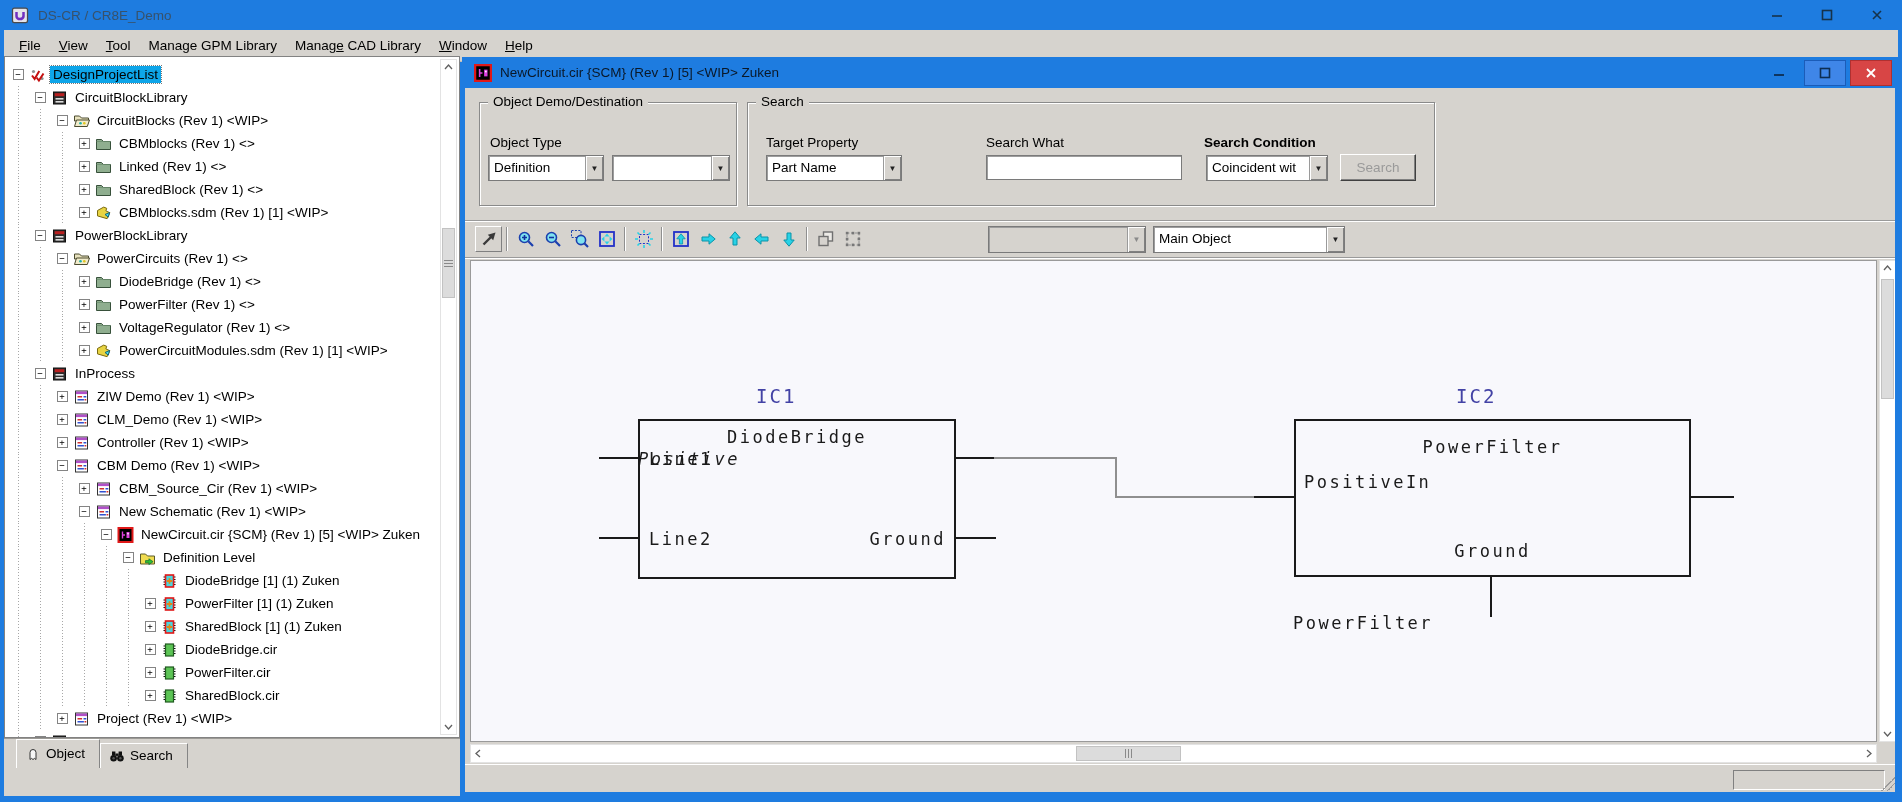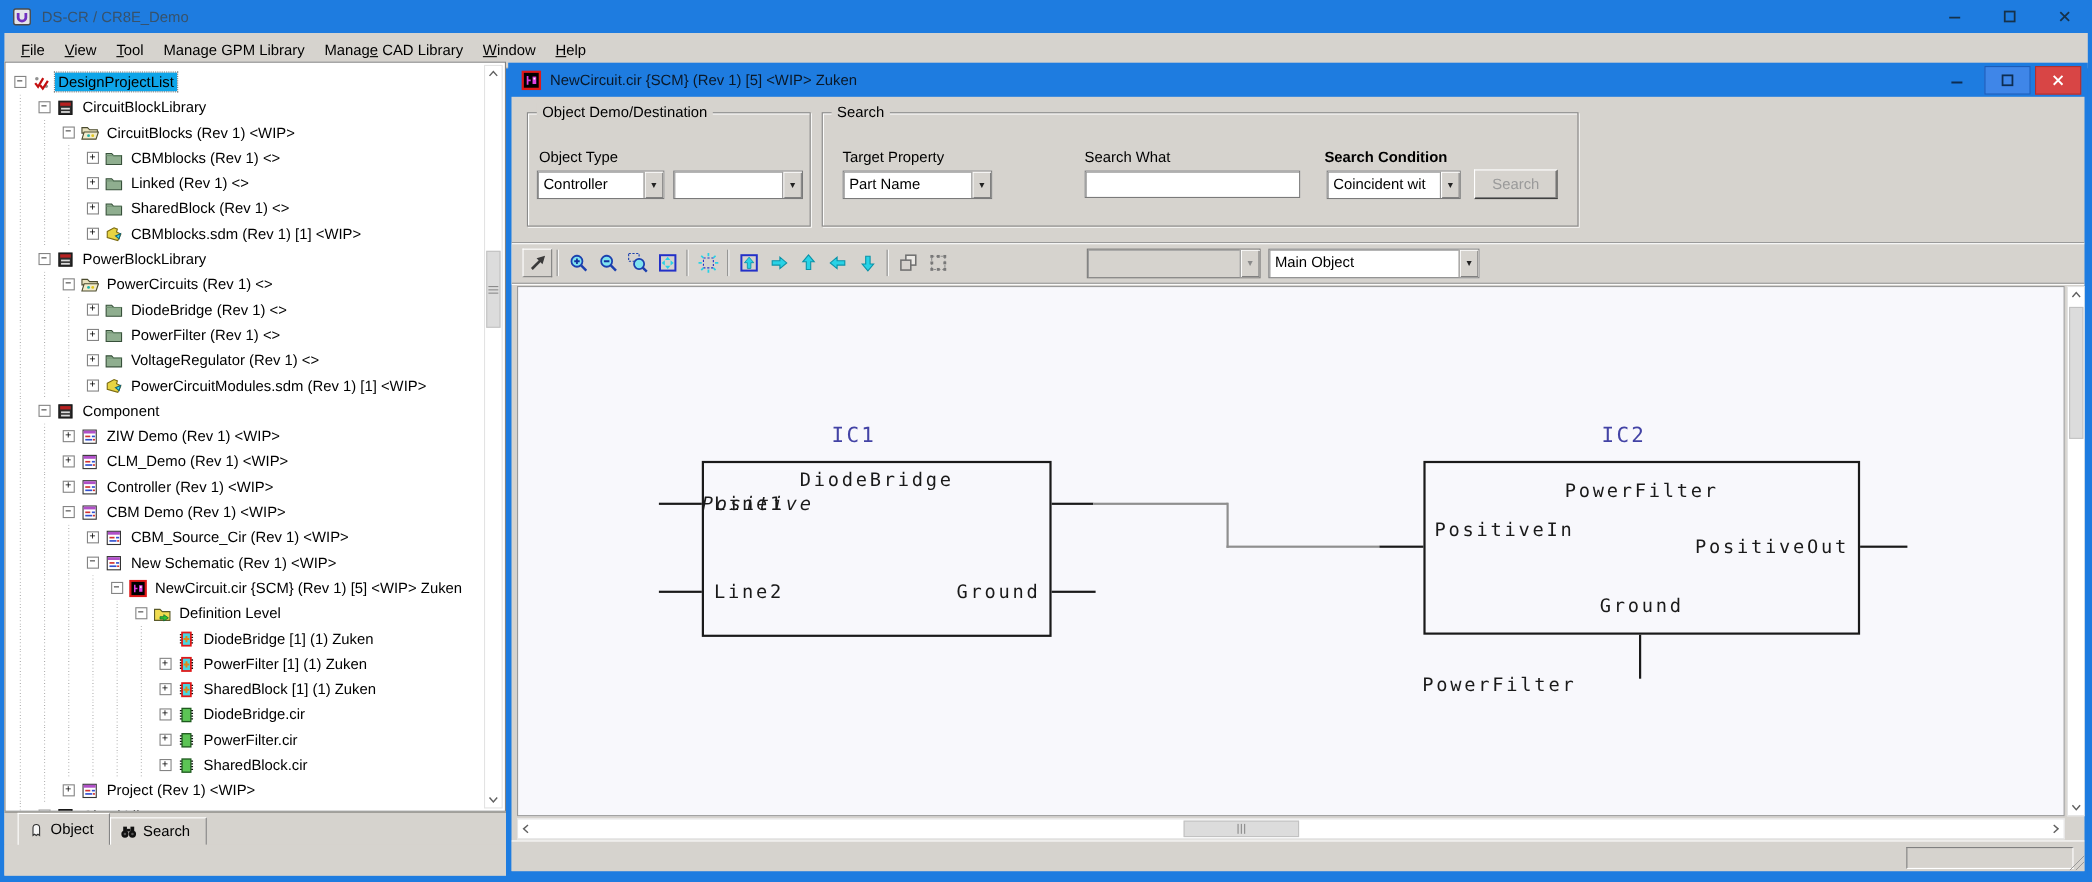--- a/index.html
+++ b/index.html
@@ -343,21 +343,21 @@
             <span class="box">−</span>
           </span>
           <span class="ticon">
             <svg viewBox="0 0 16 16">
               <rect x="2" y="2" width="12" height="12" fill="#2c2c2c" stroke="#111"></rect>
               <rect x="3.2" y="3.2" width="9.6" height="3" fill="#b82020"></rect>
               <rect x="4" y="8" width="8" height="1.6" fill="#dcdcdc"></rect>
               <rect x="4" y="11" width="8" height="1.6" fill="#dcdcdc"></rect>
             </svg>
           </span>
-          <span class="tlabel">Component</span>
+          <span class="tlabel">InProcess</span>
         </div>
         <div class="tree-row">
           <span class="tguide"></span>
           <span class="tguide"></span>
           <span class="texp">
             <span class="box">+</span>
           </span>
           <span class="ticon">
             <svg viewBox="0 0 16 16">
               <rect x="2" y="2" width="12" height="12" fill="#fff" stroke="#333"></rect>
@@ -724,21 +724,21 @@
         </span>
     </span>
   </div>
   <div class="child-content">
 
     <div class="groupbox gb1">
       <span class="legend">Object Demo/Destination</span>
       <span class="field-label" style="left:10px;">Object Type</span>
       <span class="field-label" style="left:134px;margin-top:20px;">Destination</span>
       <span class="combo" style="left:8px; width:116px;">
-        <span class="val">Controller</span>
+        <span class="val">Definition</span>
         <span class="drop">▼</span>
       </span>
       <span class="combo" style="left:132px; width:118px;">
         <span class="val"></span>
         <span class="drop">▼</span>
       </span>
     </div>
 
     <div class="groupbox gb2">
       <span class="legend">Search</span>
@@ -898,21 +898,20 @@
       <span class="sch sch-text" style="left:167px; top:166px; width:318px; text-align:center;">DiodeBridge</span>
       <span class="sch sch-text" style="left:178px; top:188px;">Line1</span>
       <span class="sch sch-text" style="left:167px; top:188px; width:308px; text-align:left;font-style:italic;">Positive</span>
       <span class="sch sch-text" style="left:178px; top:268px;">Line2</span>
       <span class="sch sch-text" style="left:167px; top:268px; width:308px; text-align:right;">Ground</span>
 
       <span class="sch sch-text sch-ref" style="left:985px; top:124px;">IC2</span>
       <div class="sch sch-box" style="left:823px; top:158px; width:397px; height:158px;"></div>
       <span class="sch sch-text" style="left:823px; top:176px; width:397px; text-align:center;">PowerFilter</span>
       <span class="sch sch-text" style="left:833px; top:211px;">PositiveIn</span>
-      <span class="sch sch-text" style="left:823px; top:227px; width:387px; text-align:right;">PositiveOut</span>
       <span class="sch sch-text" style="left:823px; top:280px; width:397px; text-align:center;">Ground</span>
       <span class="sch sch-text" style="left:822px; top:352px;">PowerFilter</span>
 
       <div class="wire black" style="left:128px; top:196px; width:39px; height:2px;"></div>
       <div class="wire black" style="left:128px; top:276px; width:39px; height:2px;"></div>
       <div class="wire black" style="left:485px; top:276px; width:40px; height:2px;"></div>
       <div class="wire black" style="left:485px; top:196px; width:38px; height:2px;"></div>
       <div class="wire gray" style="left:523px; top:196px; width:122px; height:2px;"></div>
       <div class="wire gray" style="left:644px; top:196px; width:2px; height:41px;"></div>
       <div class="wire gray" style="left:644px; top:235px; width:139px; height:2px;"></div>

